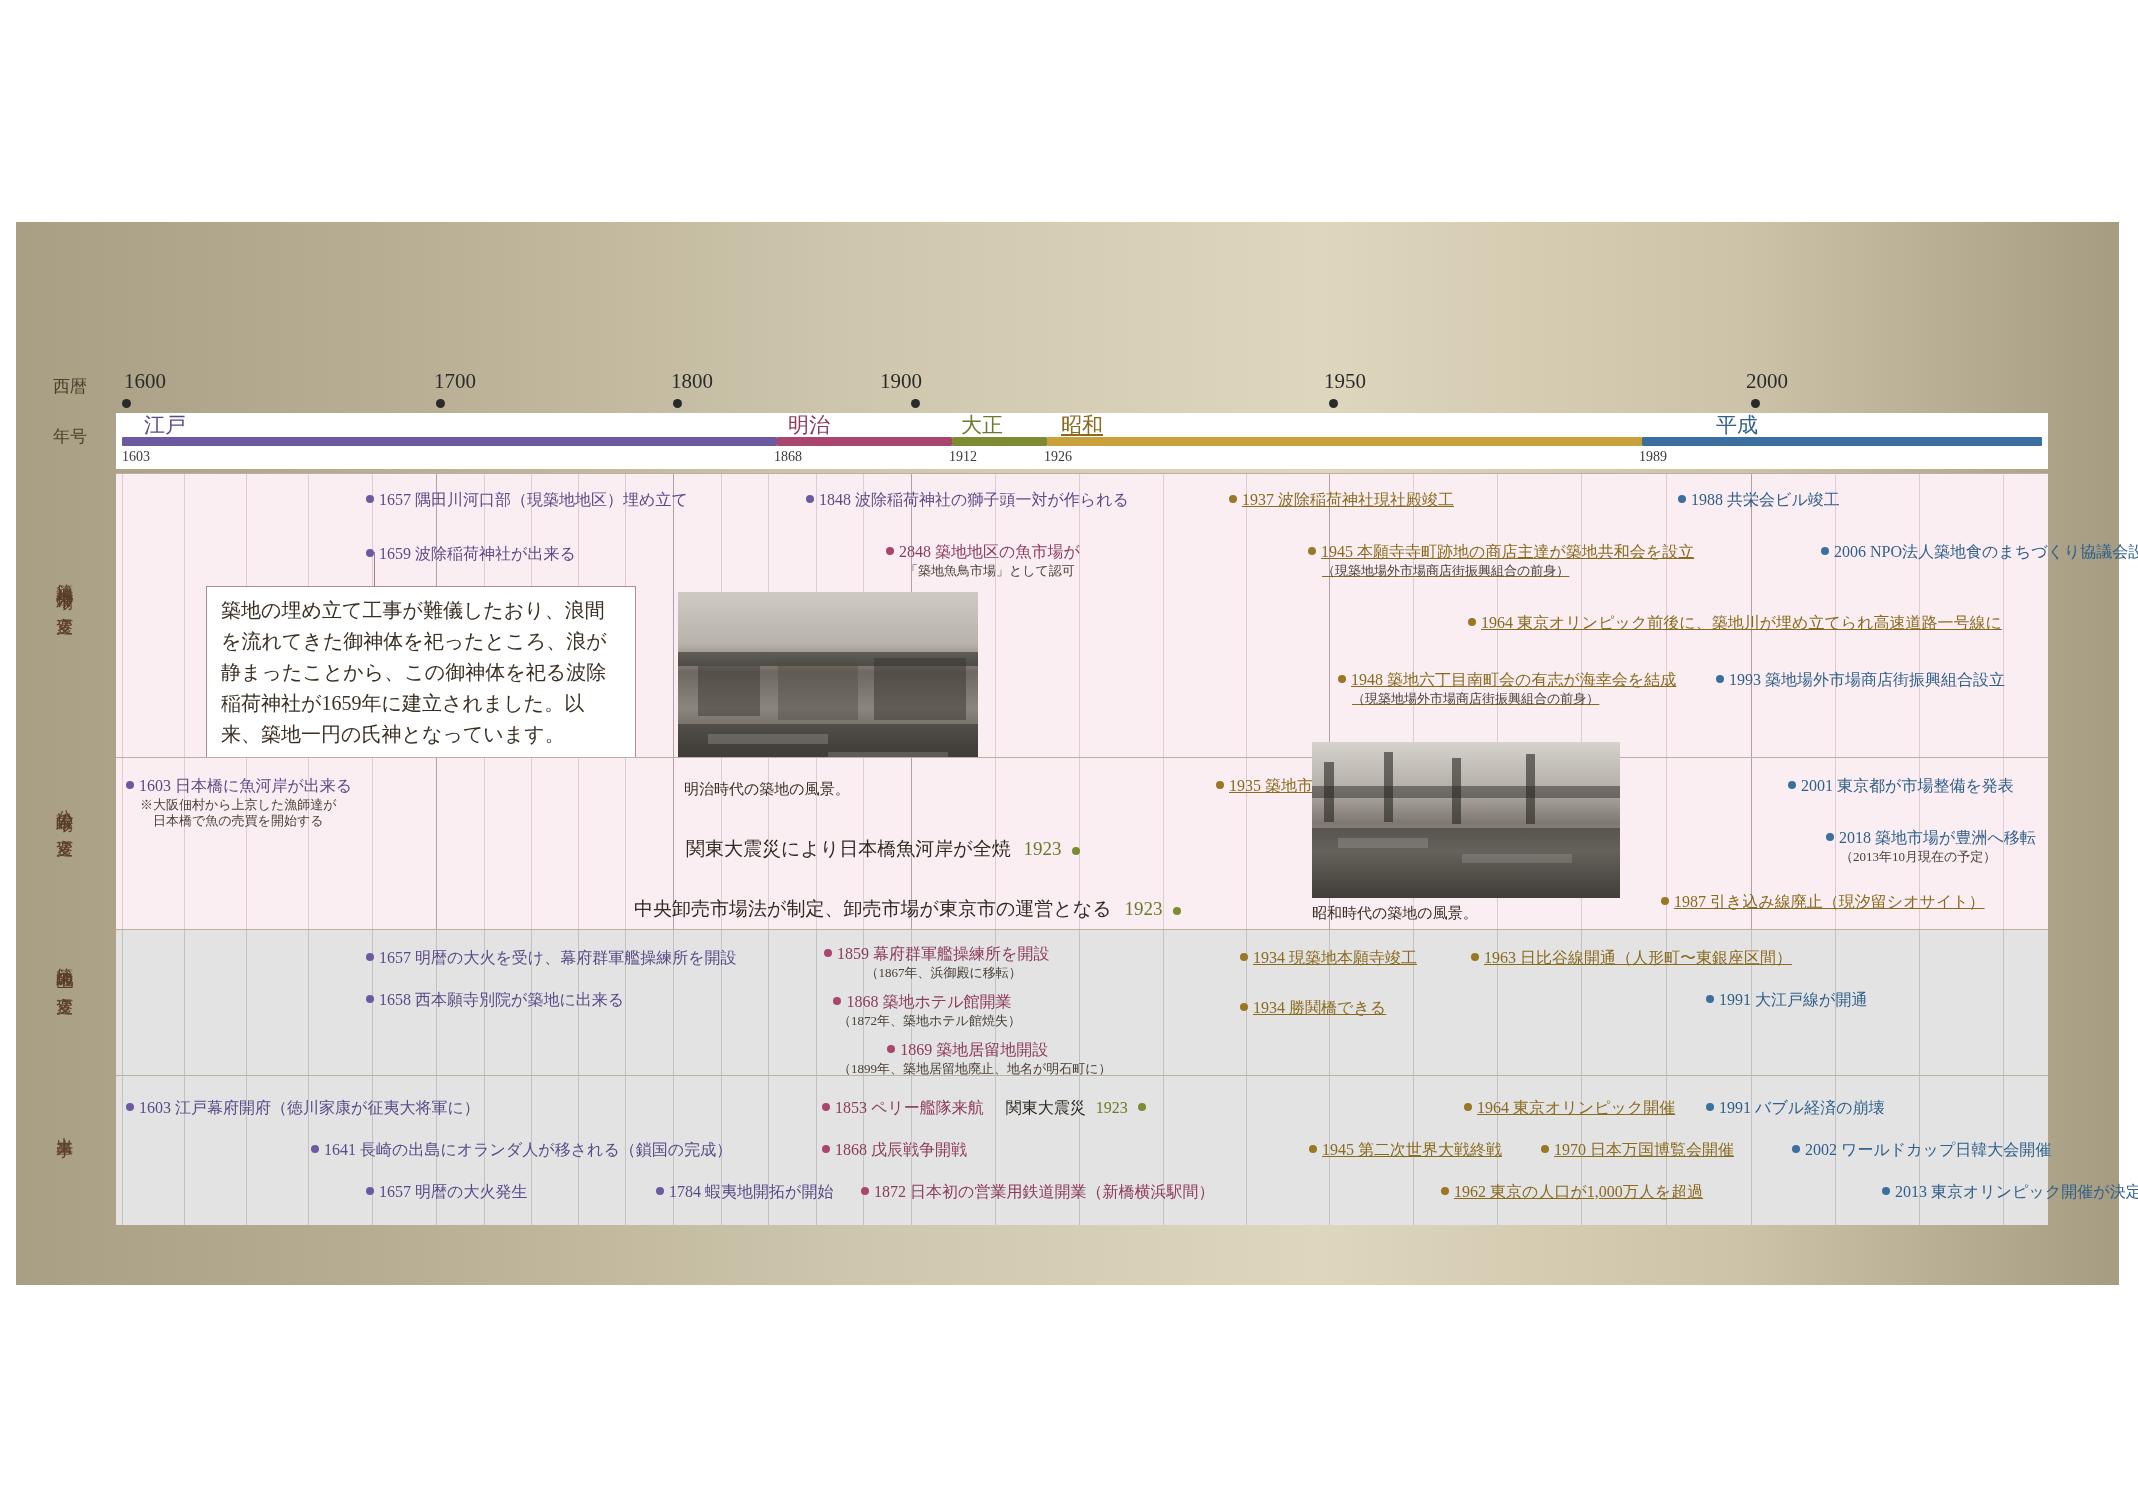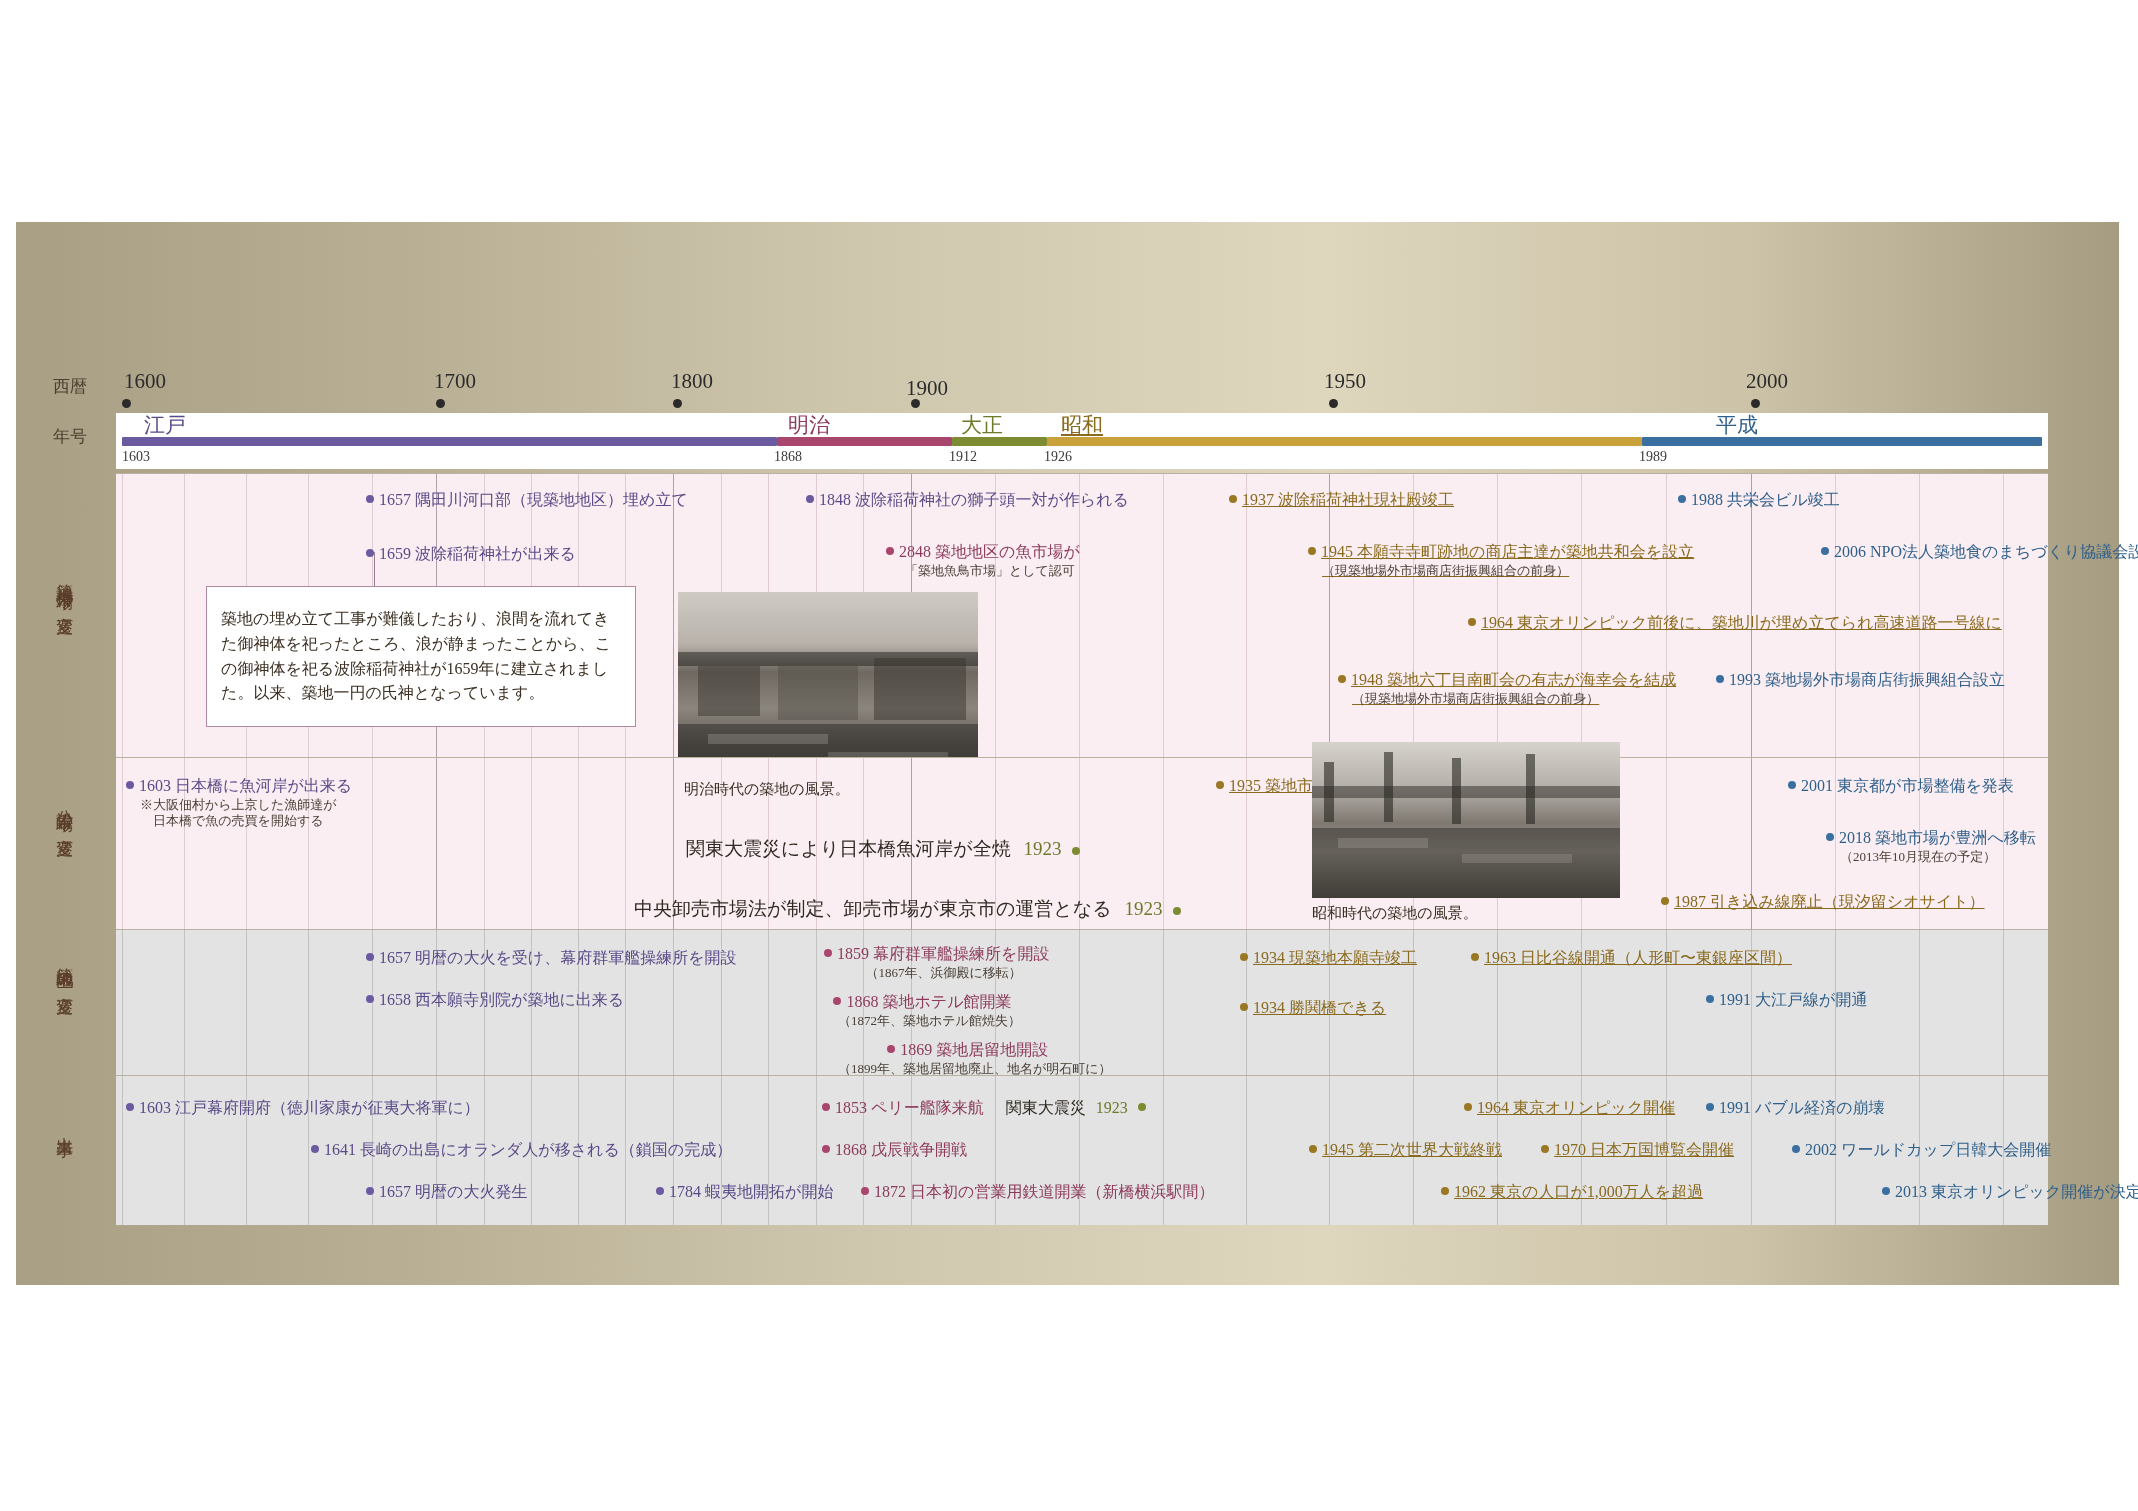--- a/index.html
+++ b/index.html
@@ -60,22 +60,22 @@
 
   
   .c-edo{color:#5b4a88;} .dot.c-edo{background:#6b5aa0;}
   .c-meiji{color:#8d3a5c;text-align:center;} .dot.c-meiji{background:#a8466d;}
   .c-taisho{color:#6c7a2a;} .dot.c-taisho{background:#7d8b33;}
   .c-showa{color:#8a6a1e;text-decoration:underline;} .dot.c-showa{background:#9a7722;}
   .c-heisei{color:#2f5f8a;} .dot.c-heisei{background:#3a6fa0;}
 
   
   #callout{
-    position:absolute;background:#fff;border:1px solid #b089a0;padding:20px 14px;
-    font-size:16px;color:#3a2f22;line-height:1.55;box-shadow:0 0 0 rgba(0,0,0,0);
+    position:absolute;background:#fff;border:1px solid #b089a0;padding:8px 14px;
+    font-size:20px;color:#3a2f22;line-height:1.55;box-shadow:0 0 0 rgba(0,0,0,0);
   }
   #calloutline{position:absolute;width:1px;background:#9b7b90;}
 
   
   .photo{position:absolute;background:#5a5550;overflow:hidden;}
   .photo .px{position:absolute;}
   .caption{position:absolute;font-size:15px;color:#3a2f22;}
 
   .bigtext{position:absolute;font-size:19px;color:#2f2a22;white-space:nowrap;}
 
@@ -90,21 +90,21 @@
   <div id="frame">
 
 
     <div id="content">
 
       <div id="scalelabel">西暦</div>
       <div id="scalebar">
         <div class="yearmark" style="left:8px;">1600</div>
         <div class="yearmark" style="left:318px;">1700</div>
         <div class="yearmark" style="left:555px;">1800</div>
-        <div class="yearmark" style="left:790px;margin-top:7px;">1900</div>
+        <div class="yearmark" style="left:764px;">1900</div>
         <div class="yearmark" style="left:1208px;">1950</div>
         <div class="yearmark" style="left:1630px;">2000</div>
 
         <div class="tickdot" style="left:6px;"></div>
         <div class="tickdot" style="left:320px;"></div>
         <div class="tickdot" style="left:557px;"></div>
         <div class="tickdot" style="left:795px;"></div>
         <div class="tickdot" style="left:1213px;"></div>
         <div class="tickdot" style="left:1635px;"></div>
       </div>

